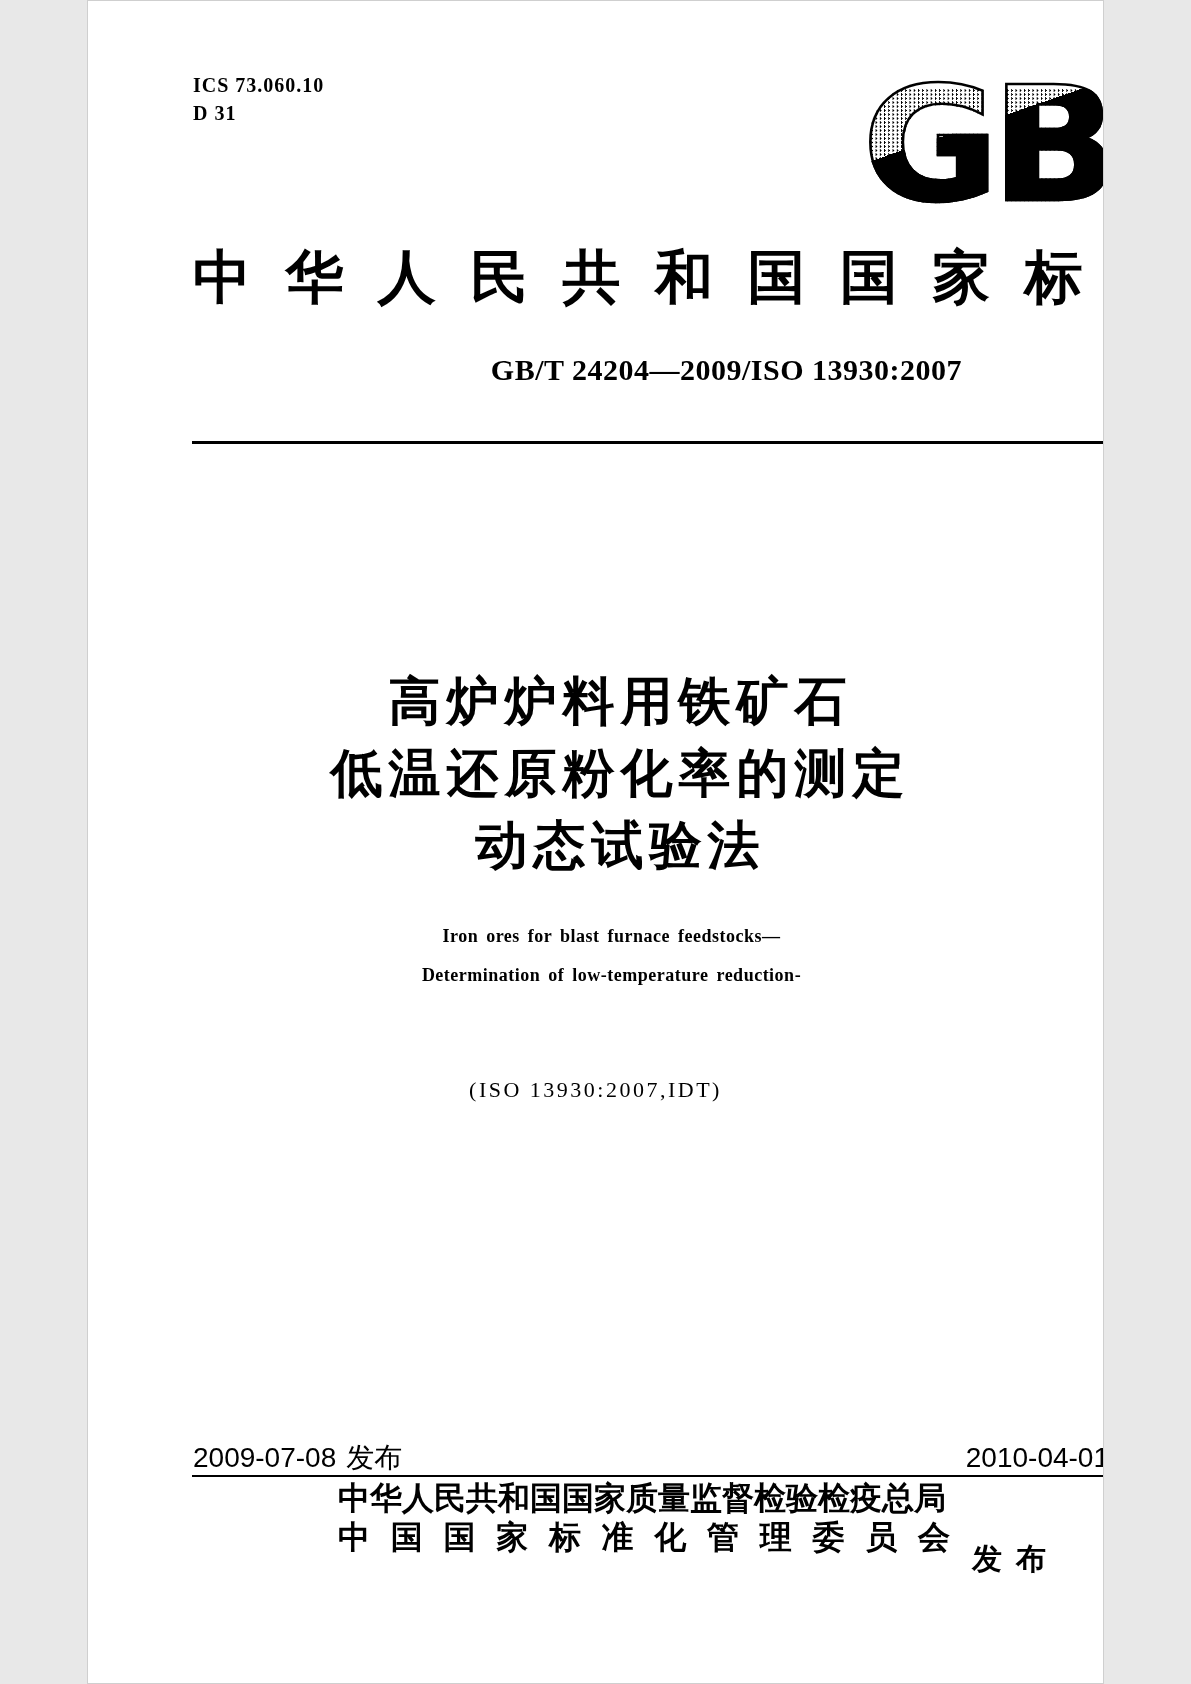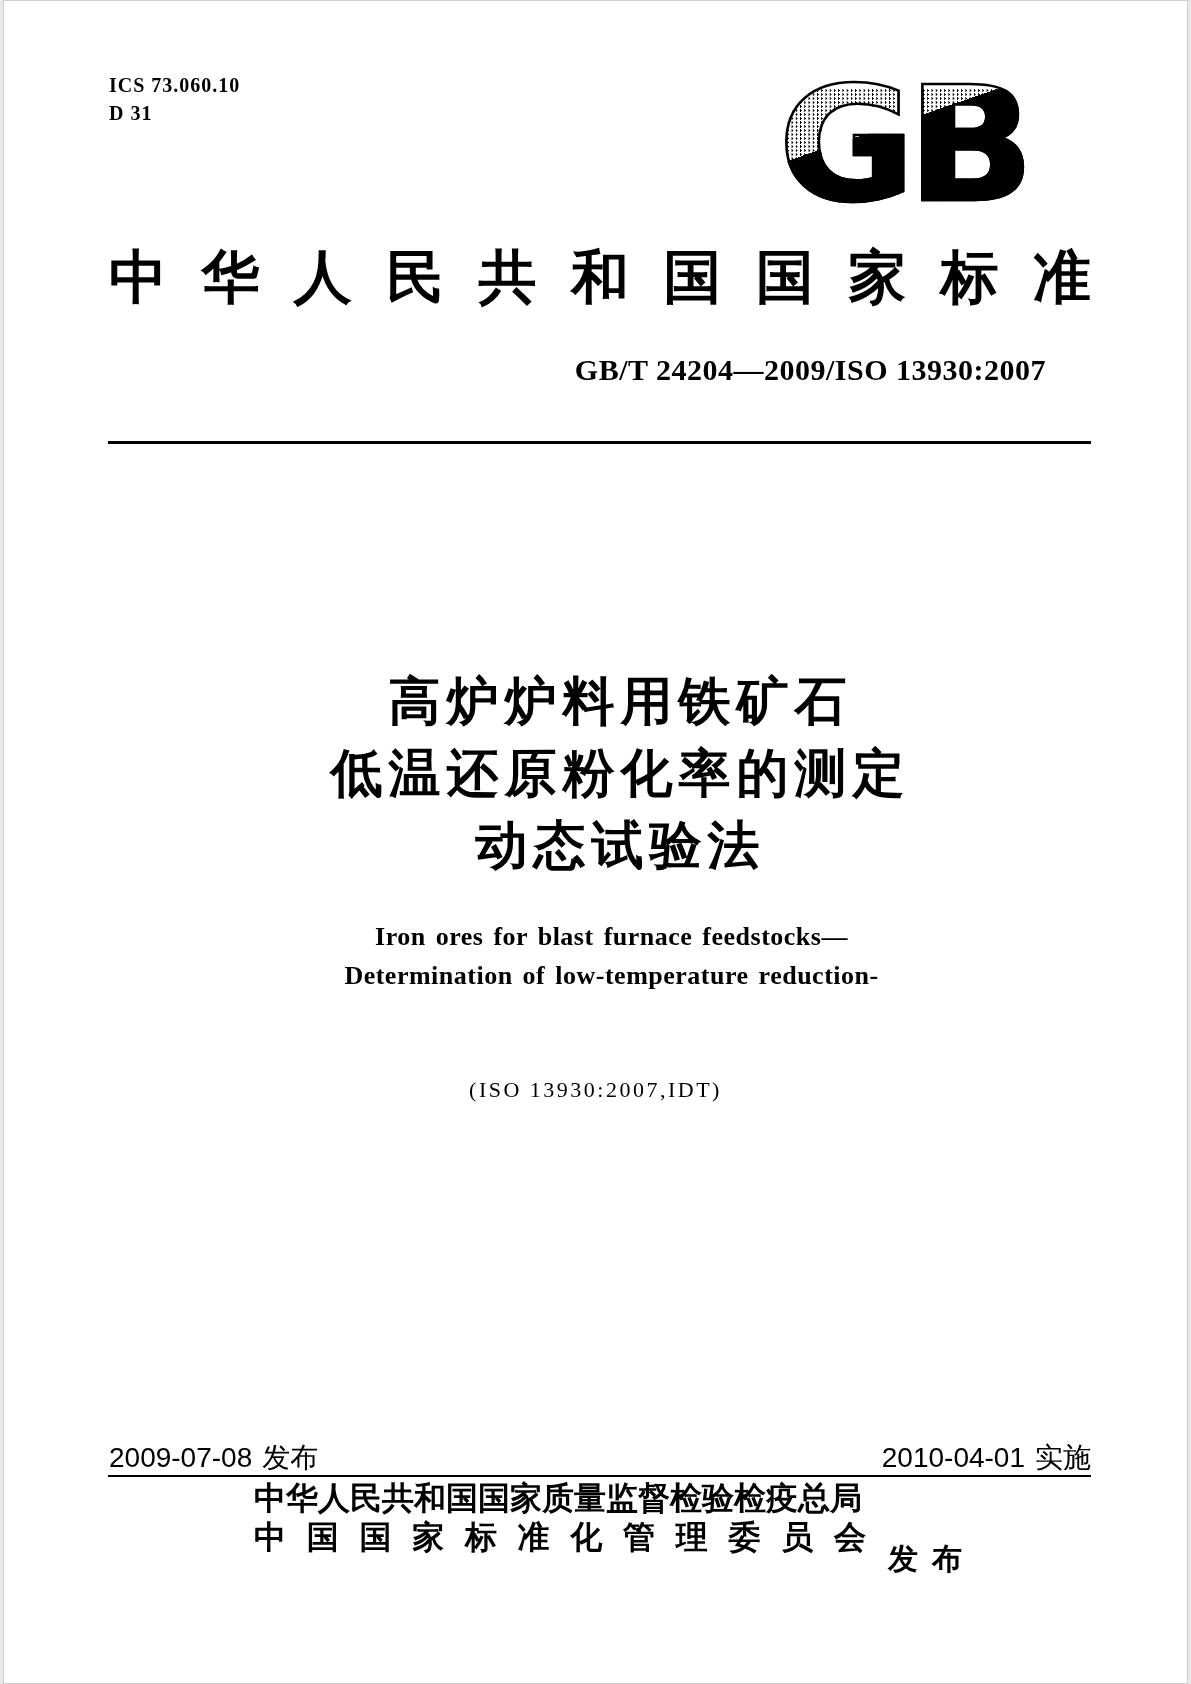--- a/index.html
+++ b/index.html
@@ -1,19 +1,19 @@
 <!DOCTYPE html>
 <html><head>
 <meta charset="utf-8">
 <style>
   * { margin:0; padding:0; box-sizing:border-box; }
   html,body { background:#e8e8e8; }
   .page {
     position:relative;
-    width:1185px; height:1684px;
+    width:1017px; height:1684px;
     margin:0 auto;
     background:#ffffff;
     color:#000;
     overflow:hidden;
     font-family:"Liberation Serif", serif;
     border:1px solid #cfcfcf;
   }
   
   .codes {
     position:absolute; left:105px; top:70px;
@@ -60,21 +60,21 @@
     text-align:center;
     font-family:"Liberation Sans", sans-serif;
     font-weight:bold; font-size:52px; line-height:72px;
     letter-spacing:6px; text-indent:6px;padding-left:44px;
   }
   
   .en-title {
     position:absolute; left:0; top:916px; width:100%;
     text-align:center;
     font-family:"Liberation Serif", serif;
-    font-weight:bold; font-size:26px; line-height:39px;
+    font-weight:bold; font-size:18px; line-height:39px;
     letter-spacing:0.5px; word-spacing:3px;padding-left:32px;
   }
   
   .iso-note {
     position:absolute; left:0; top:1076px; width:100%;
     text-align:center;
     font-family:"Liberation Serif", serif;
     font-size:22px; letter-spacing:2.5px;
   }
   

